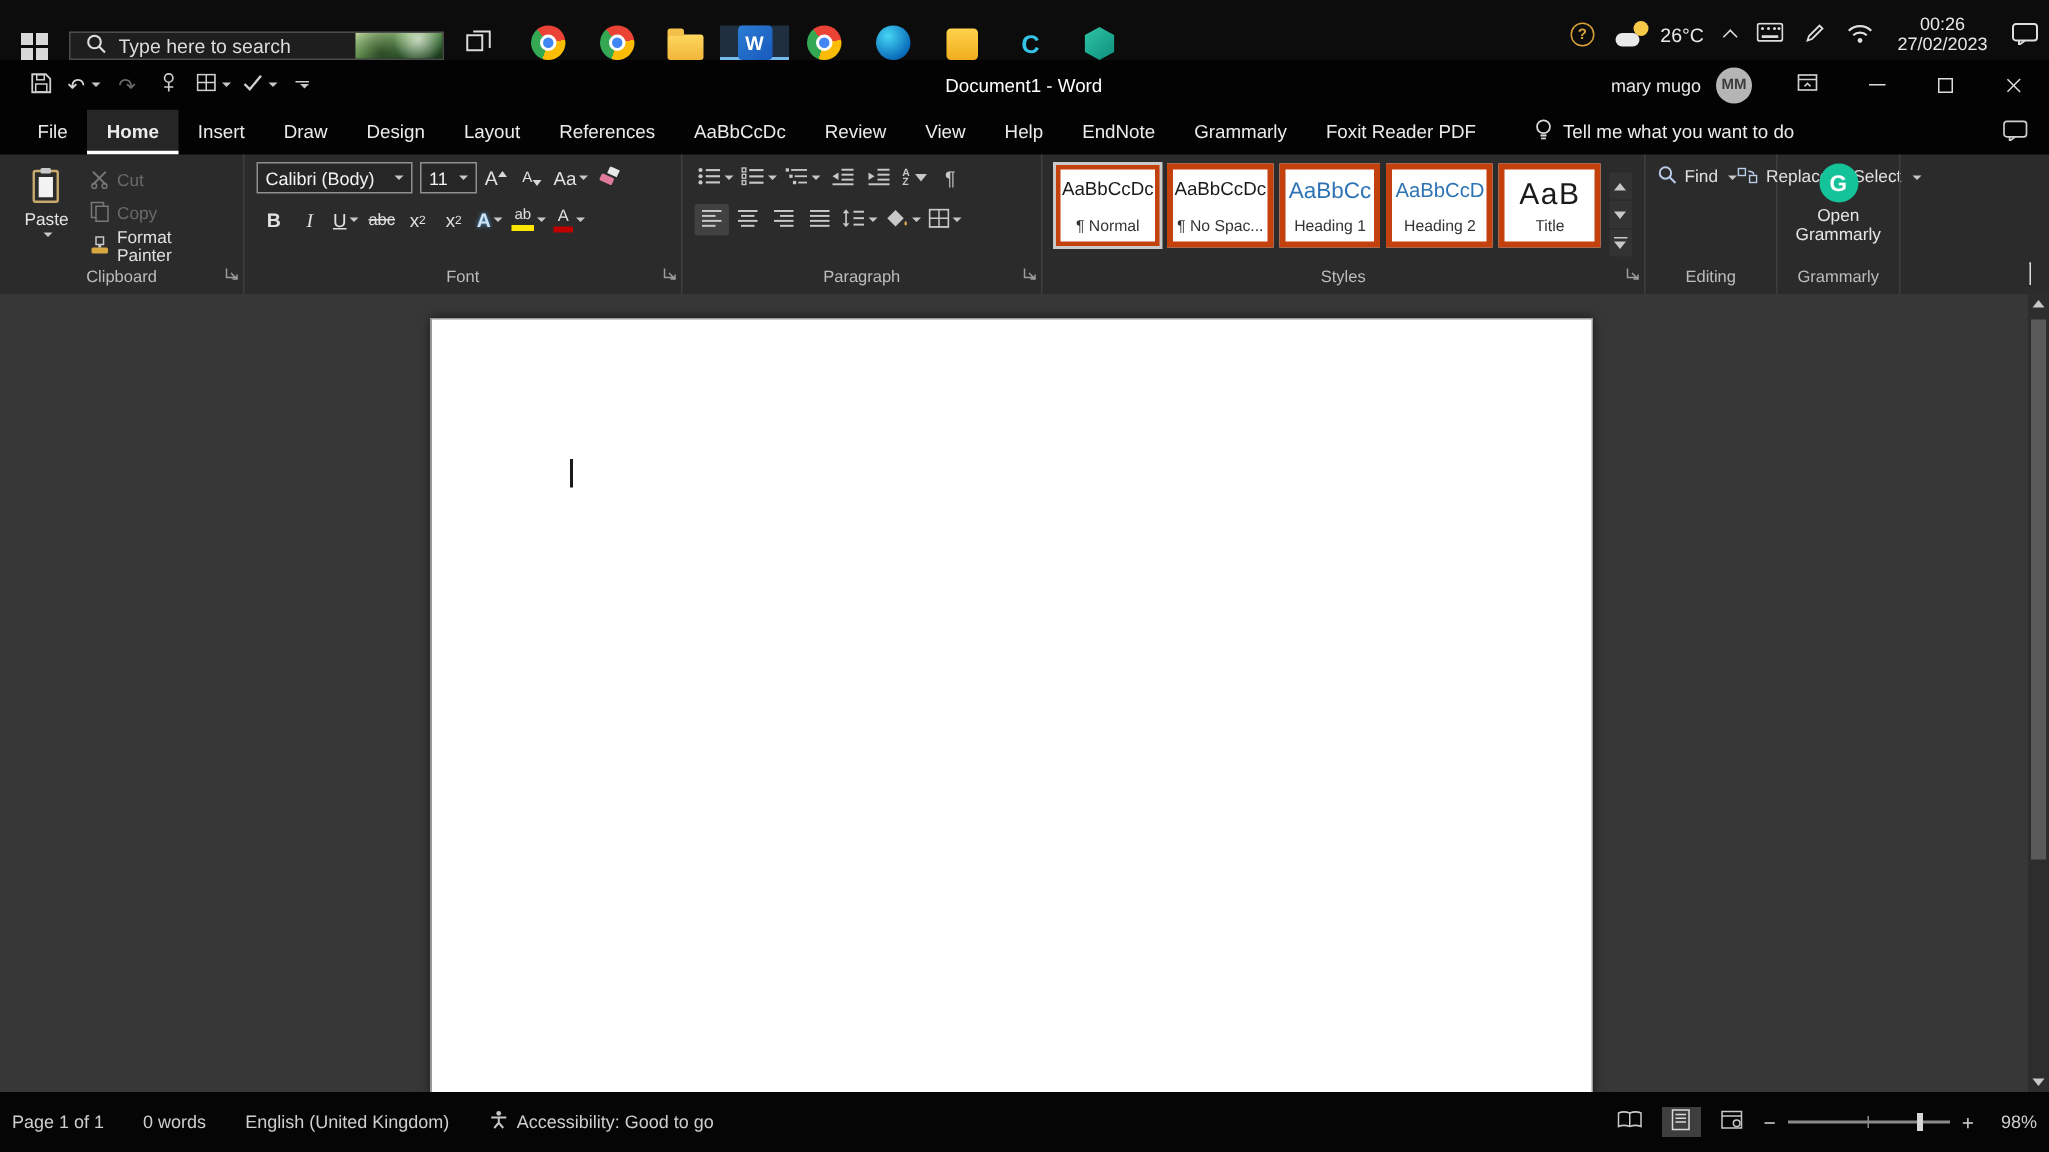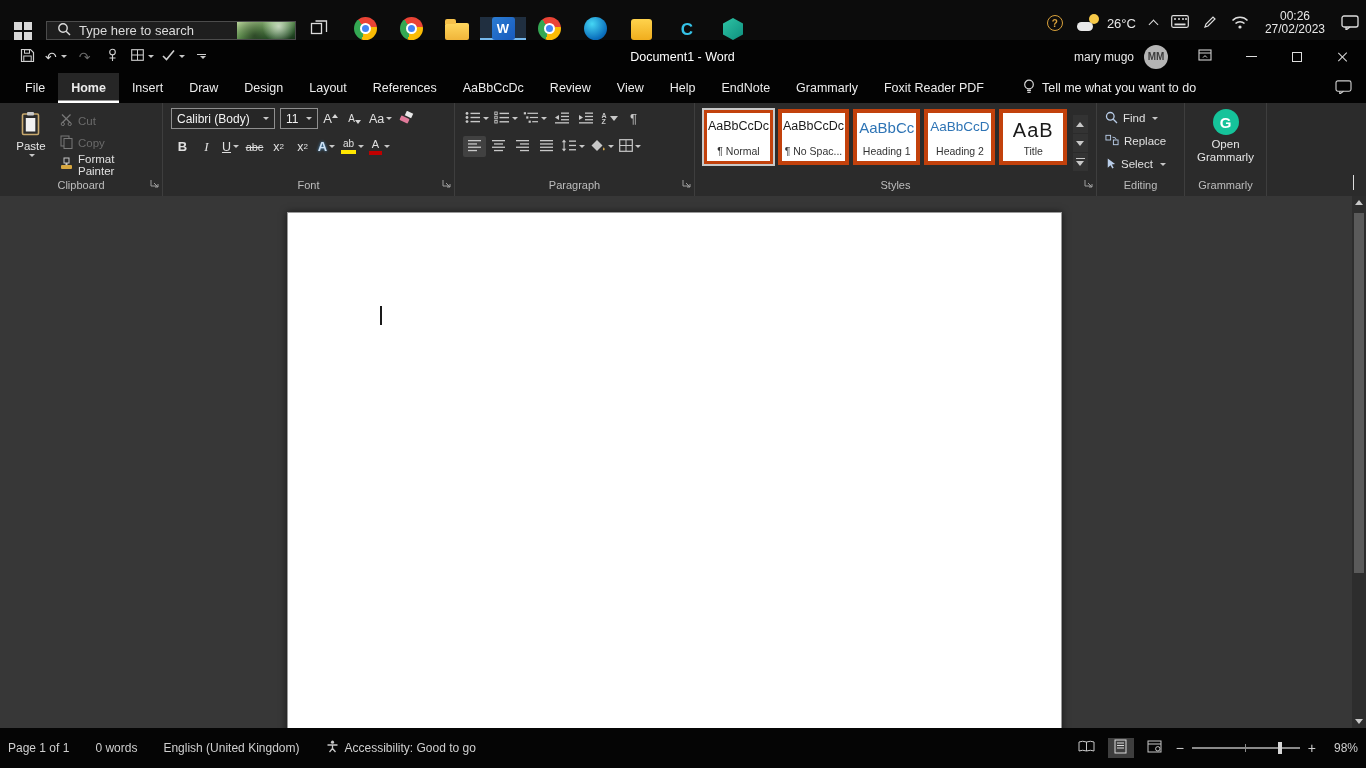--- a/index.html
+++ b/index.html
@@ -108,21 +108,21 @@
   .style-preview.h1 { color:#2e74b5; font-size:15px; }
   .style-preview.h2 { color:#2e74b5; font-size:13.5px; }
   .style-preview.t { font-size:20px; letter-spacing:1px; }
   .style-name { font-size:10.5px; color:#333; white-space:nowrap; overflow:hidden; max-width:67px; }
   .styles-scroll { width:16px; display:flex; flex-direction:column; gap:1px; margin-left:2px; padding-top:6px; }
   .sscell { height:18px; display:flex; align-items:center; justify-content:center; background:#333; flex-direction:column; gap:2px; }
   .tri-up { width:0;height:0;border-left:4px solid transparent;border-right:4px solid transparent;border-bottom:5px solid #c8c8c8; }
   .tri-dn { width:0;height:0;border-left:4px solid transparent;border-right:4px solid transparent;border-top:5px solid #c8c8c8; }
   .ssbar { width:9px; height:1.3px; background:#c8c8c8; }
   .g-edit { width:88px; }
-  .g-edit .rcontent { flex-direction:column; justify-content:space-between; padding:6px 8px 4px; }
+  .g-edit .rcontent { flex-direction:row; justify-content:space-between; padding:6px 8px 4px; }
   .edit-row { display:flex; align-items:center; gap:5px; font-size:11.5px; color:#e0e0e0; height:18px; }
   .g-gram { width:82px; }
   .g-gram .rcontent { flex-direction:column; align-items:center; gap:3px; padding-top:6px; }
   .gram-circle { width:26px; height:26px; border-radius:50%; background:#15c39a; color:#fff; font-weight:bold; font-size:15px; display:flex; align-items:center; justify-content:center; }
   .gram-label { font-size:11.5px; color:#e6e6e6; text-align:center; line-height:13px; width:70px; }
   .ribbon-fill { flex:1; }
   .ribbon-collapse { position:absolute; right:12px; bottom:6px; }
 
   
   .workspace { flex:1; background:#373737; position:relative; overflow:hidden; }

